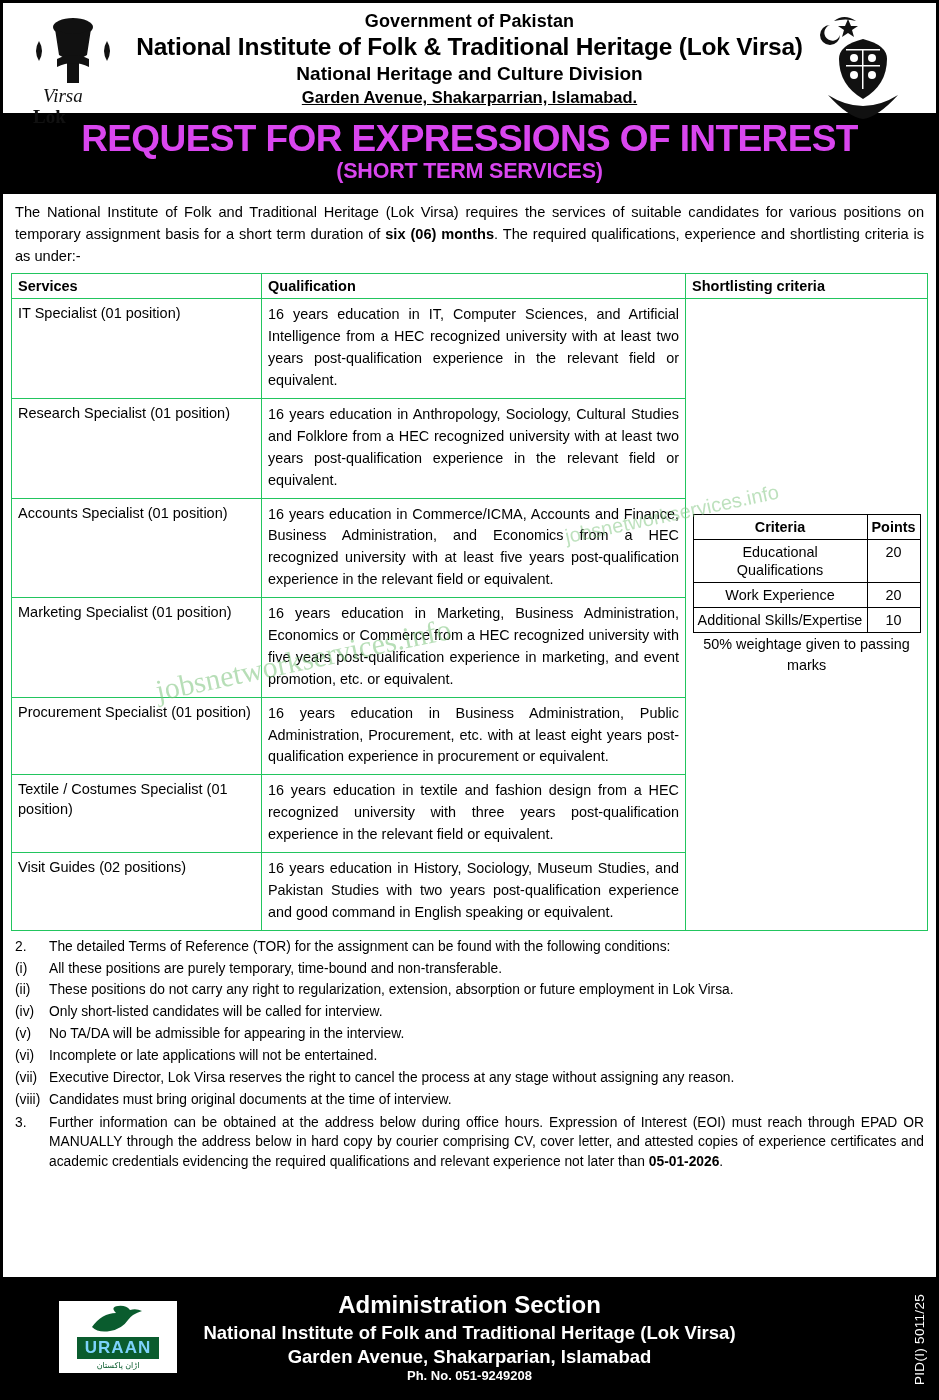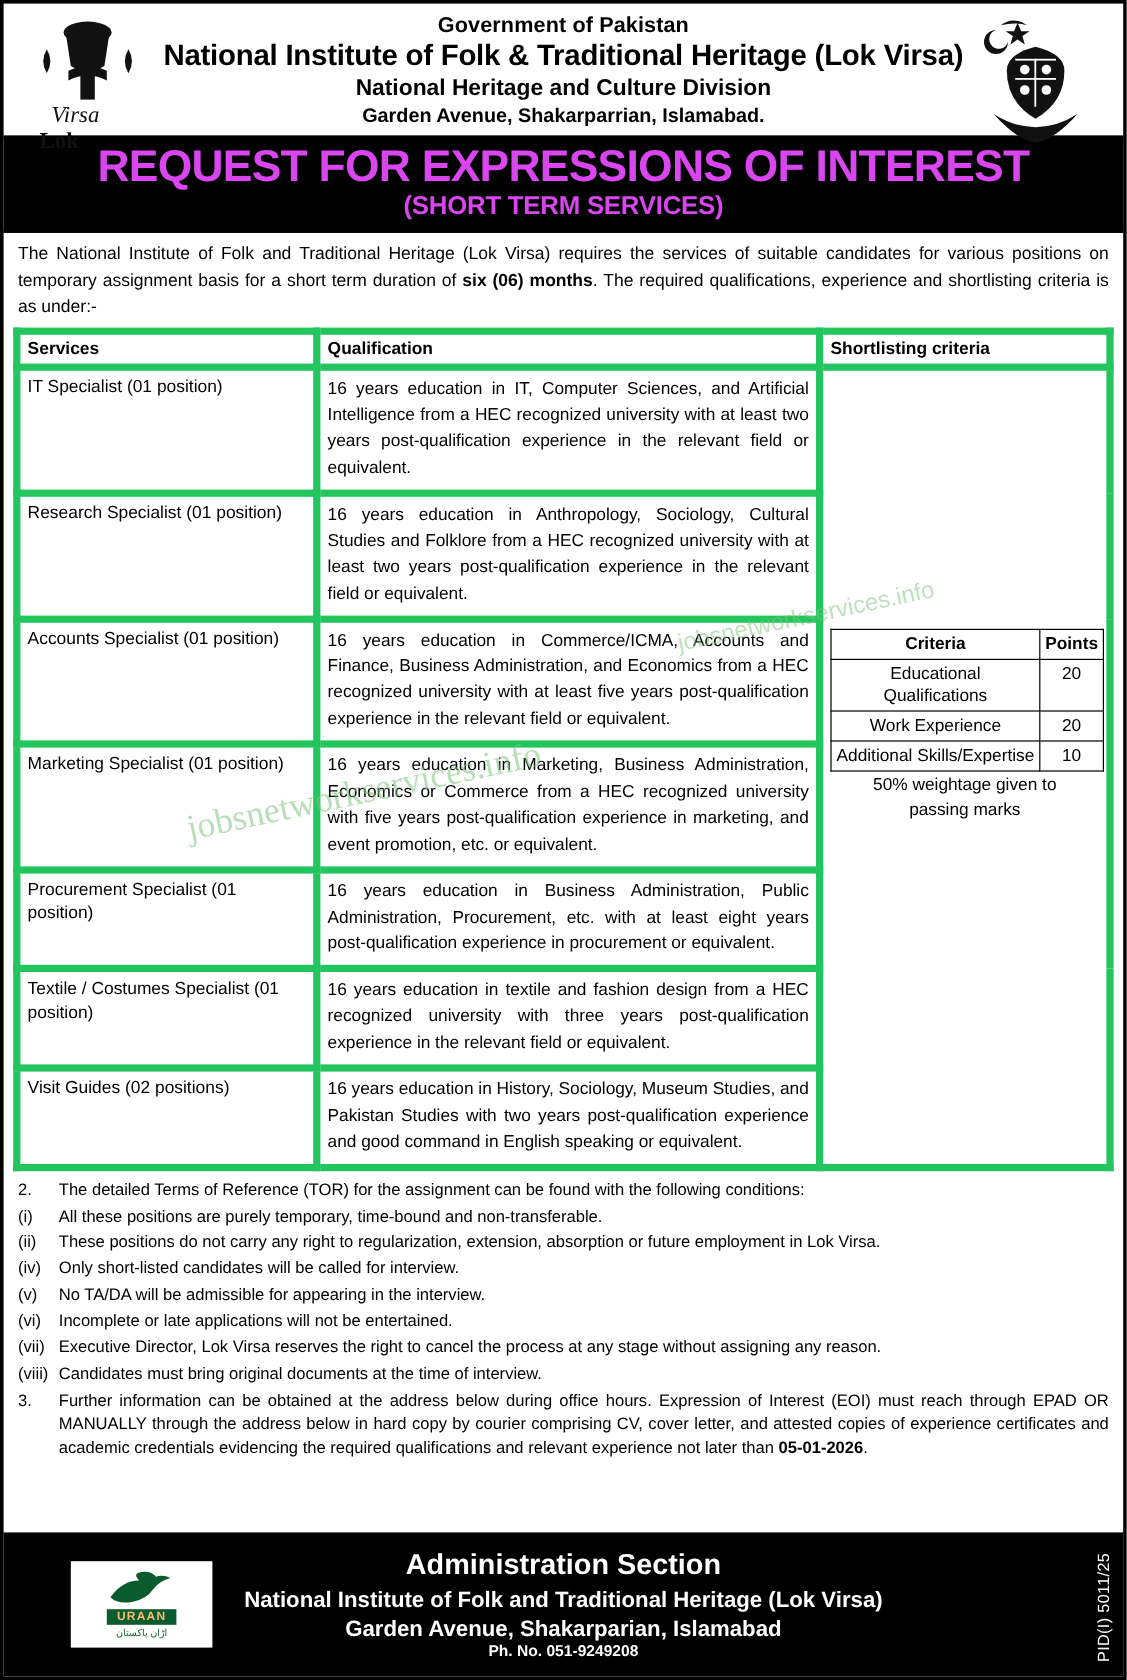--- a/index.html
+++ b/index.html
@@ -19,21 +19,21 @@
   }
   
   .header{
     position:relative;
     padding:8px 0 6px 0;
     text-align:center;
   }
   .gov{font-size:18px;font-weight:bold;letter-spacing:0.1px;margin-bottom:1px;}
   .inst{font-size:24.5px;font-weight:bold;letter-spacing:-0.2px;margin-bottom:2px;}
   .div{font-size:19px;font-weight:bold;margin-bottom:3px;}
-  .addr{font-size:16.5px;font-weight:bold;}
+  .addr{font-size:16.5px;font-weight:bold;text-decoration:underline;}
 
   .logo-left{
     position:absolute;left:14px;top:4px;width:112px;height:122px;
   }
   .logo-right{
     position:absolute;right:18px;top:6px;width:110px;height:118px;
   }
 
   
   .titlebar{
@@ -51,21 +51,21 @@
     padding:8px 12px 6px 12px;
   }
   .intro b{font-weight:bold;}
 
   
   .tbl-wrap{padding:0 8px;position:relative;}
   table.main{
     width:100%;border-collapse:collapse;table-layout:fixed;
   }
   table.main td, table.main th{
-    border:6px solid #22c55e;
+    border:1px solid #22c55e;
     vertical-align:top;
     padding:5px 6px 6px 6px;
   }
   table.main thead th{
     font-size:14.5px;font-weight:bold;text-align:left;padding:4px 6px;
   }
   .col-serv{width:250px;}
   .col-short{width:242px;}
   .serv{font-size:14.5px;line-height:1.35;}
   .serv b{font-weight:normal;}
@@ -107,21 +107,21 @@
   .f1{font-size:24px;font-weight:bold;margin-bottom:2px;}
   .f2{font-size:18.5px;font-weight:bold;line-height:1.32;}
   .f3{font-size:18.5px;font-weight:bold;}
   .f4{font-size:13px;font-weight:bold;}
   .uraan{
     position:absolute;left:56px;top:50%;transform:translateY(-50%);
     width:118px;height:72px;background:#fff;
     display:flex;flex-direction:column;align-items:center;justify-content:center;
   }
   .uraan .bar{
-    background:#0a5c2e;color:#fdba74;font-size:10px;font-weight:bold;
+    background:#0a5c2e;color:#7dd3fc;font-size:17px;font-weight:bold;
     letter-spacing:1px;padding:1px 8px;margin-top:2px;
   }
   .uraan .urdu{font-size:8px;color:#0a5c2e;margin-top:2px;letter-spacing:0.5px;}
   .pid{
     position:absolute;right:9px;bottom:12px;color:#fff;font-size:13.5px;
     writing-mode:vertical-rl;transform:rotate(180deg);letter-spacing:0.3px;
   }
   
   .wm{
     position:absolute;left:150px;top:640px;

